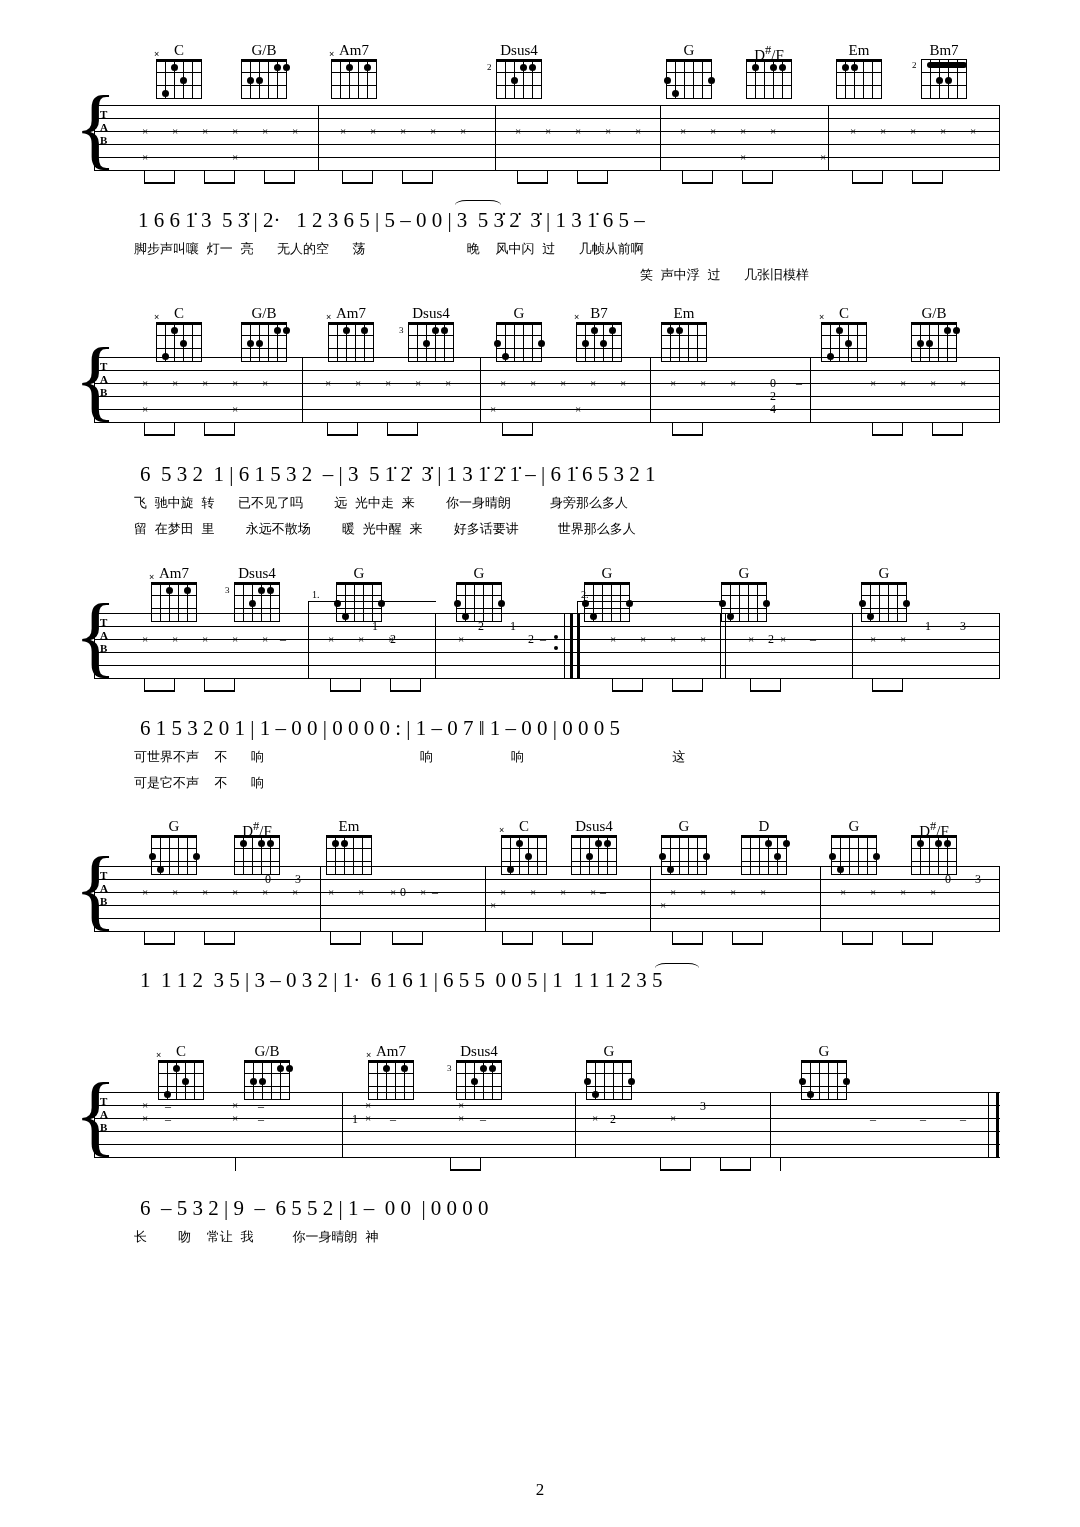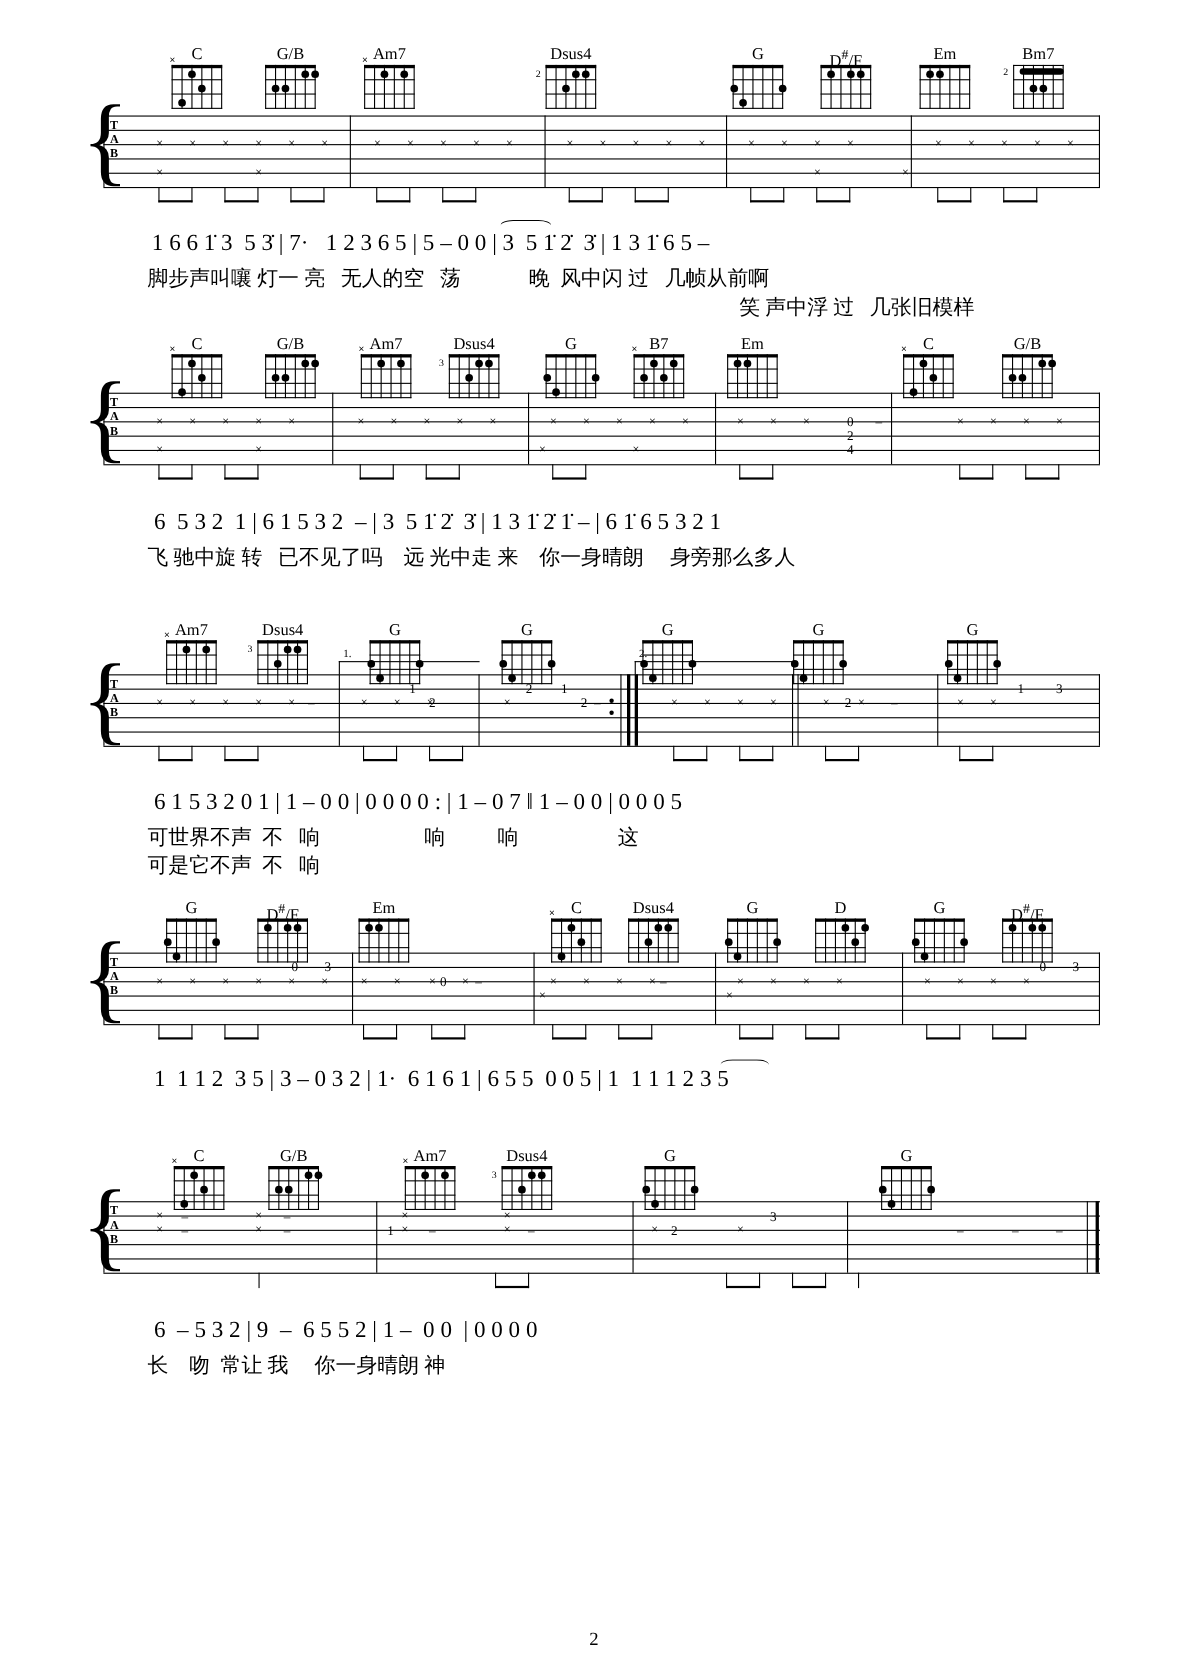--- a/index.html
+++ b/index.html
@@ -25,21 +25,21 @@
   .bline{position:absolute;width:1px;background:#000;}
   .thickb{position:absolute;width:3px;background:#000;}
   .tabmark{position:absolute;font-size:11px;font-family:"Liberation Serif",serif;font-weight:bold;letter-spacing:0;}
   .tnote{position:absolute;font-size:12px;font-family:"Liberation Serif",serif;line-height:1;}
   .xn{position:absolute;font-size:11px;font-family:"Liberation Serif",serif;line-height:1;}
   .stem{position:absolute;width:1px;background:#000;}
   .beam{position:absolute;height:2px;background:#000;}
 
   
   .numrow{position:absolute;font-size:21px;font-family:"Liberation Serif",serif;white-space:pre;letter-spacing:0px;}
-  .lyricrow{position:absolute;font-size:19px;font-family:Liberation Serif, serif;white-space:pre;}
+  .lyricrow{position:absolute;font-size:13px;font-family:Liberation Mono, monospace;white-space:pre;}
   .brace{position:absolute;font-size:90px;font-family:"Liberation Serif",serif;line-height:1;}
   .pagenum{position:absolute;left:0;width:1080px;text-align:center;font-size:17px;font-family:"Liberation Serif",serif;}
 
   .slur{position:absolute;border-top:1.5px solid #000;border-radius:50%/100%;height:9px;}
   .repeatdots{position:absolute;}
   .repeatdots i{display:block;width:4px;height:4px;background:#000;border-radius:50%;margin-bottom:7px;}
   .ending{position:absolute;font-size:10px;font-family:"Liberation Serif",serif;}
   .endline{position:absolute;background:#000;}
 </style>
 </head>
@@ -271,23 +271,23 @@
     <div class="beam" style="left:662px;top:77px;width:31px;"></div>
     <div class="stem" style="left:772px;top:65px;height:14px;"></div>
       <div class="stem" style="left:802px;top:65px;height:14px;"></div>
     <div class="beam" style="left:772px;top:77px;width:31px;"></div>
     <div class="stem" style="left:832px;top:65px;height:14px;"></div>
       <div class="stem" style="left:862px;top:65px;height:14px;"></div>
     <div class="beam" style="left:832px;top:77px;width:31px;"></div>
   </div>
 
   <div class="slur" style="left:455px;top:200px;width:46px;"></div>
-  <div class="numrow" style="left:138px;top:208px;">1 6 6 1̇ 3  5 3̇ | 7·   1 2 3 6 5 | 5 – 0 0 | 3  5 1̇ 2̇  3̇ | 1 3 1̇ 6 5 –</div>
+  <div class="numrow" style="left:138px;top:208px;">1 6 6 1̇ 3  5 3̇ | 2·   1 2 3 6 5 | 5 – 0 0 | 3  5 3̇ 2̇  3̇ | 1 3 1̇ 6 5 –</div>
   <div class="lyricrow" style="left:134px;top:240px;">脚步声叫嚷 灯一 亮   无人的空   荡             晚  风中闪 过   几帧从前啊</div>
-  <div class="lyricrow" style="left:672px;top:266px;">笑 声中浮 过   几张旧模样</div>
+  <div class="lyricrow" style="left:640px;top:266px;">笑 声中浮 过   几张旧模样</div>
 
   <div class="chord" style="left:150px;top:305px;">
     <div class="cname">C</div>
     <div class="grid">
       <div class="nut"></div>
         <div class="hl" style="top:13px"></div>
         <div class="hl" style="top:26px"></div>
         <div class="hl" style="top:39px"></div>
       <div class="vl" style="left:0"></div>
         <div class="vl" style="left:9px"></div>
@@ -519,20 +519,21 @@
     <div class="stem" style="left:792px;top:65px;height:14px;"></div>
       <div class="stem" style="left:822px;top:65px;height:14px;"></div>
     <div class="beam" style="left:792px;top:77px;width:31px;"></div>
     <div class="stem" style="left:852px;top:65px;height:14px;"></div>
       <div class="stem" style="left:882px;top:65px;height:14px;"></div>
     <div class="beam" style="left:852px;top:77px;width:31px;"></div>
   </div>
 
   <div class="numrow" style="left:140px;top:462px;">6  5 3 2  1 | 6 1 5 3 2  – | 3  5 1̇ 2̇  3̇ | 1 3 1̇ 2̇ 1̇ – | 6 1̇ 6 5 3 2 1</div>
   <div class="lyricrow" style="left:134px;top:494px;">飞 驰中旋 转   已不见了吗    远 光中走 来    你一身晴朗     身旁那么多人</div>
+  <div class="lyricrow" style="left:134px;top:520px;">留 在梦田 里    永远不散场    暖 光中醒 来    好多话要讲     世界那么多人</div>
 
   <div class="chord" style="left:145px;top:565px;">
     <div class="cname">Am7</div>
     <div class="grid">
       <div class="nut"></div>
         <div class="hl" style="top:13px"></div>
         <div class="hl" style="top:26px"></div>
         <div class="hl" style="top:39px"></div>
       <div class="vl" style="left:0"></div>
         <div class="vl" style="left:9px"></div>

